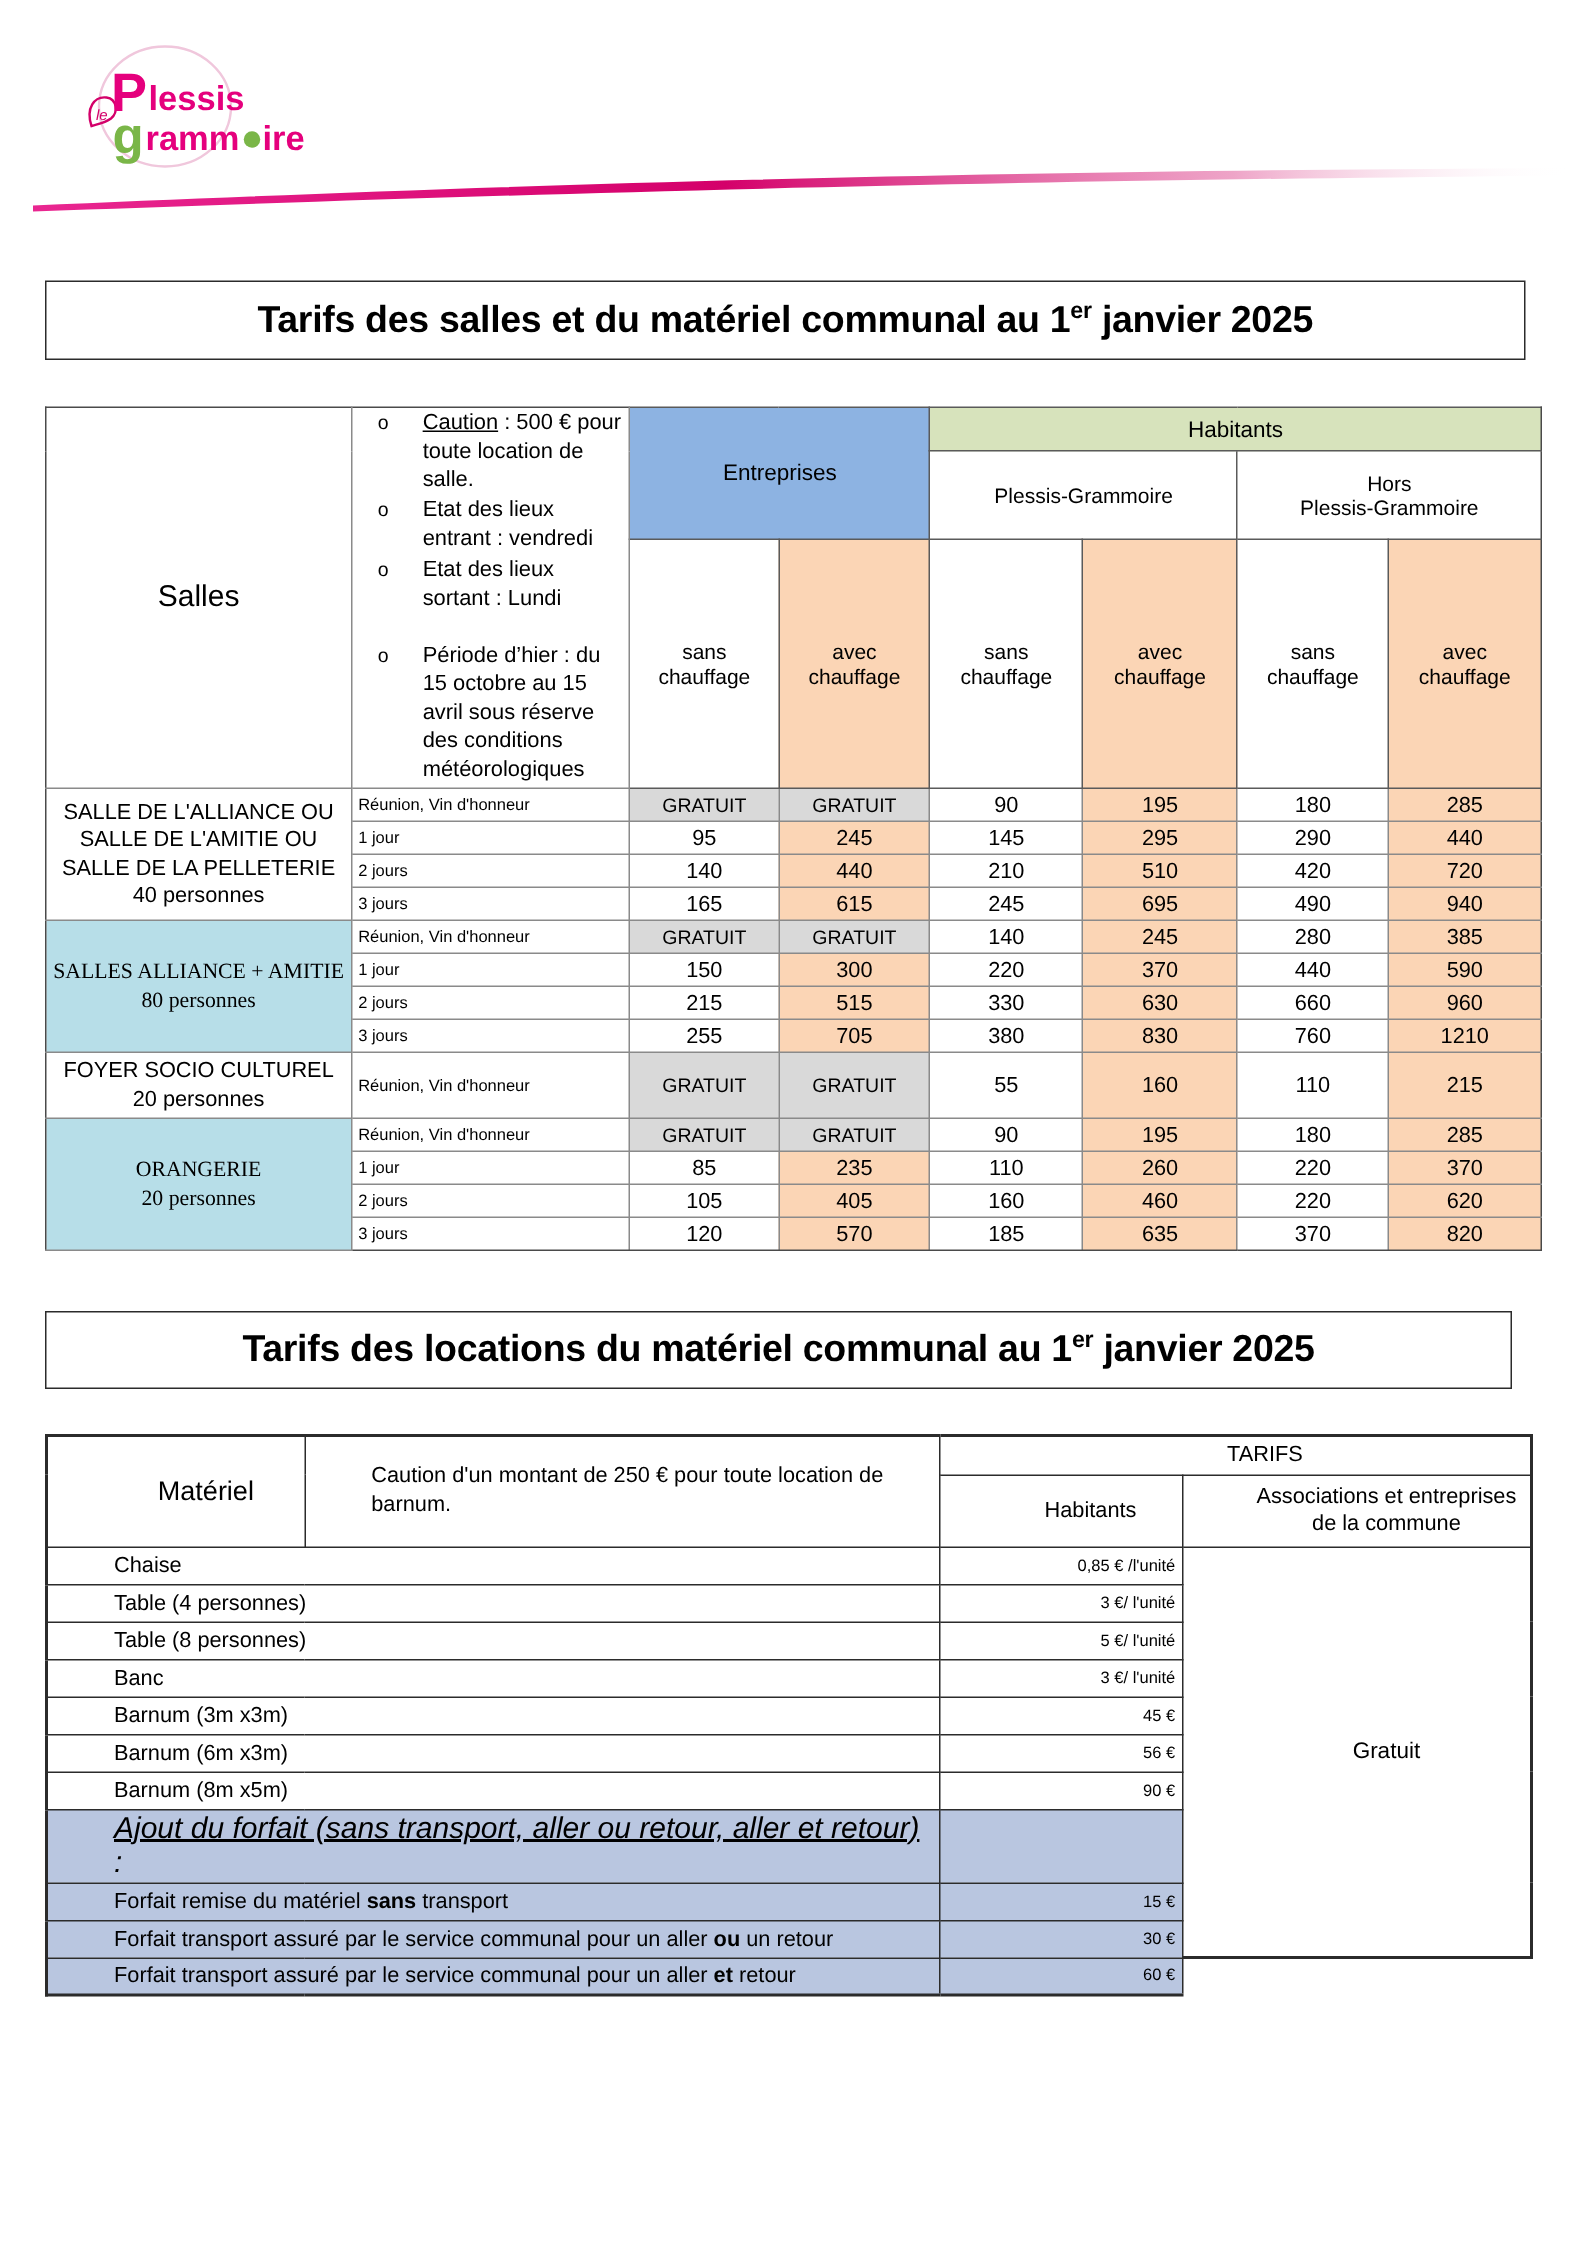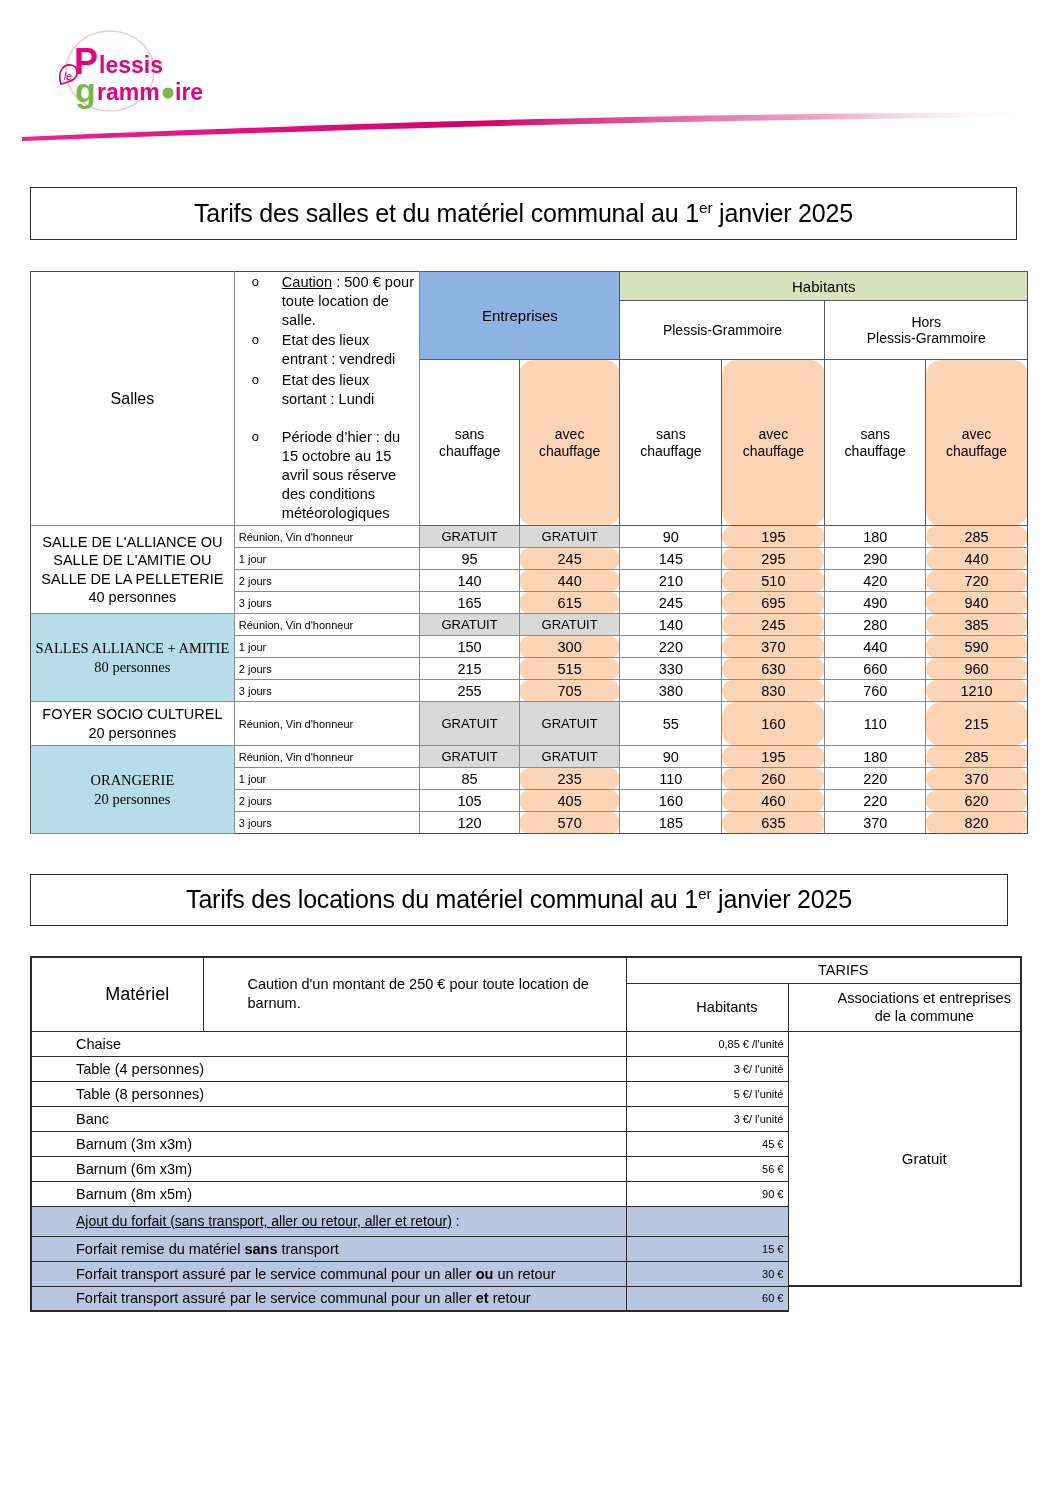--- a/index.html
+++ b/index.html
@@ -39,21 +39,21 @@
   .title-bar {
     position: absolute;
     border: 1.5px solid #2b2b2b;
     background: #ffffff;
     display: flex;
     align-items: center;
     justify-content: center;
   }
   .title-bar .title-text {
     font-size: 25px;
-    font-weight: normal;
+    font-weight: bold;
     letter-spacing: -0.2px;
     color: #000;
     white-space: nowrap;
   }
   .title-text sup {
     font-size: 0.62em;
     vertical-align: super;
   }
   #title-salles { left: 30px; top: 187px; width: 987px; height: 53px; }
   #title-materiel { left: 30px; top: 874px; width: 978px; height: 52px; }
@@ -75,21 +75,21 @@
 
   
   #salles-table {
     left: 30px; top: 271px;
     width: 998px;
   }
   #salles-table td { height: 22px; }
 
   .cell-salles-label {
     text-align: center;
-    font-size: 16px;
+    font-size: 20px;
     font-weight: bold;
     border-right: 1px solid #8a8a8a !important;
   }
   .cell-conditions {
     vertical-align: top;
     padding: 4px 6px 2px 4px;
     font-size: 14.6px;
     line-height: 1.31;
   }
   .cond-list { margin: 0; padding: 0; list-style: none; }
@@ -128,21 +128,21 @@
     line-height: 1.2;
     border-color: #5a5a5a !important;
   }
   .hdr-chauff {
     text-align: center;
     font-size: 14px;
     line-height: 1.22;
     vertical-align: middle;
     border-color: #5a5a5a !important;
   }
-  .bg-warm { background: #fbd5b5 !important; border-radius: 15px; }
+  .bg-warm { background: #fbd5b5 !important; }
   .bg-grey { background: #d9d9d9 !important; }
   .bg-blue-room { background: #b7dee8 !important; font-family: Liberation Serif, serif; }
 
   .room-name {
     text-align: center;
     font-weight: bold;
     font-size: 14.5px;
     line-height: 1.27;
   }
   .room-name .cap {
@@ -210,22 +210,23 @@
     border-color: #2b2b2b !important;
   }
   .mat-gratuit {
     text-align: center;
     font-size: 15px;
     vertical-align: middle;
     border-color: #2b2b2b !important;
   }
   .bg-periwinkle { background: #b9c6e0 !important; }
   .mat-forfait-title {
-    font-size: 14px;
+    font-size: 20px;
     padding-left: 7px;
+    font-style: italic;
     border-color: #2b2b2b !important;
   }
   .mat-forfait-title u { text-decoration: underline; }
   .mat-item b { font-weight: bold; }
 </style>
 </head>
 <body>
 
 <div class="header">
 

